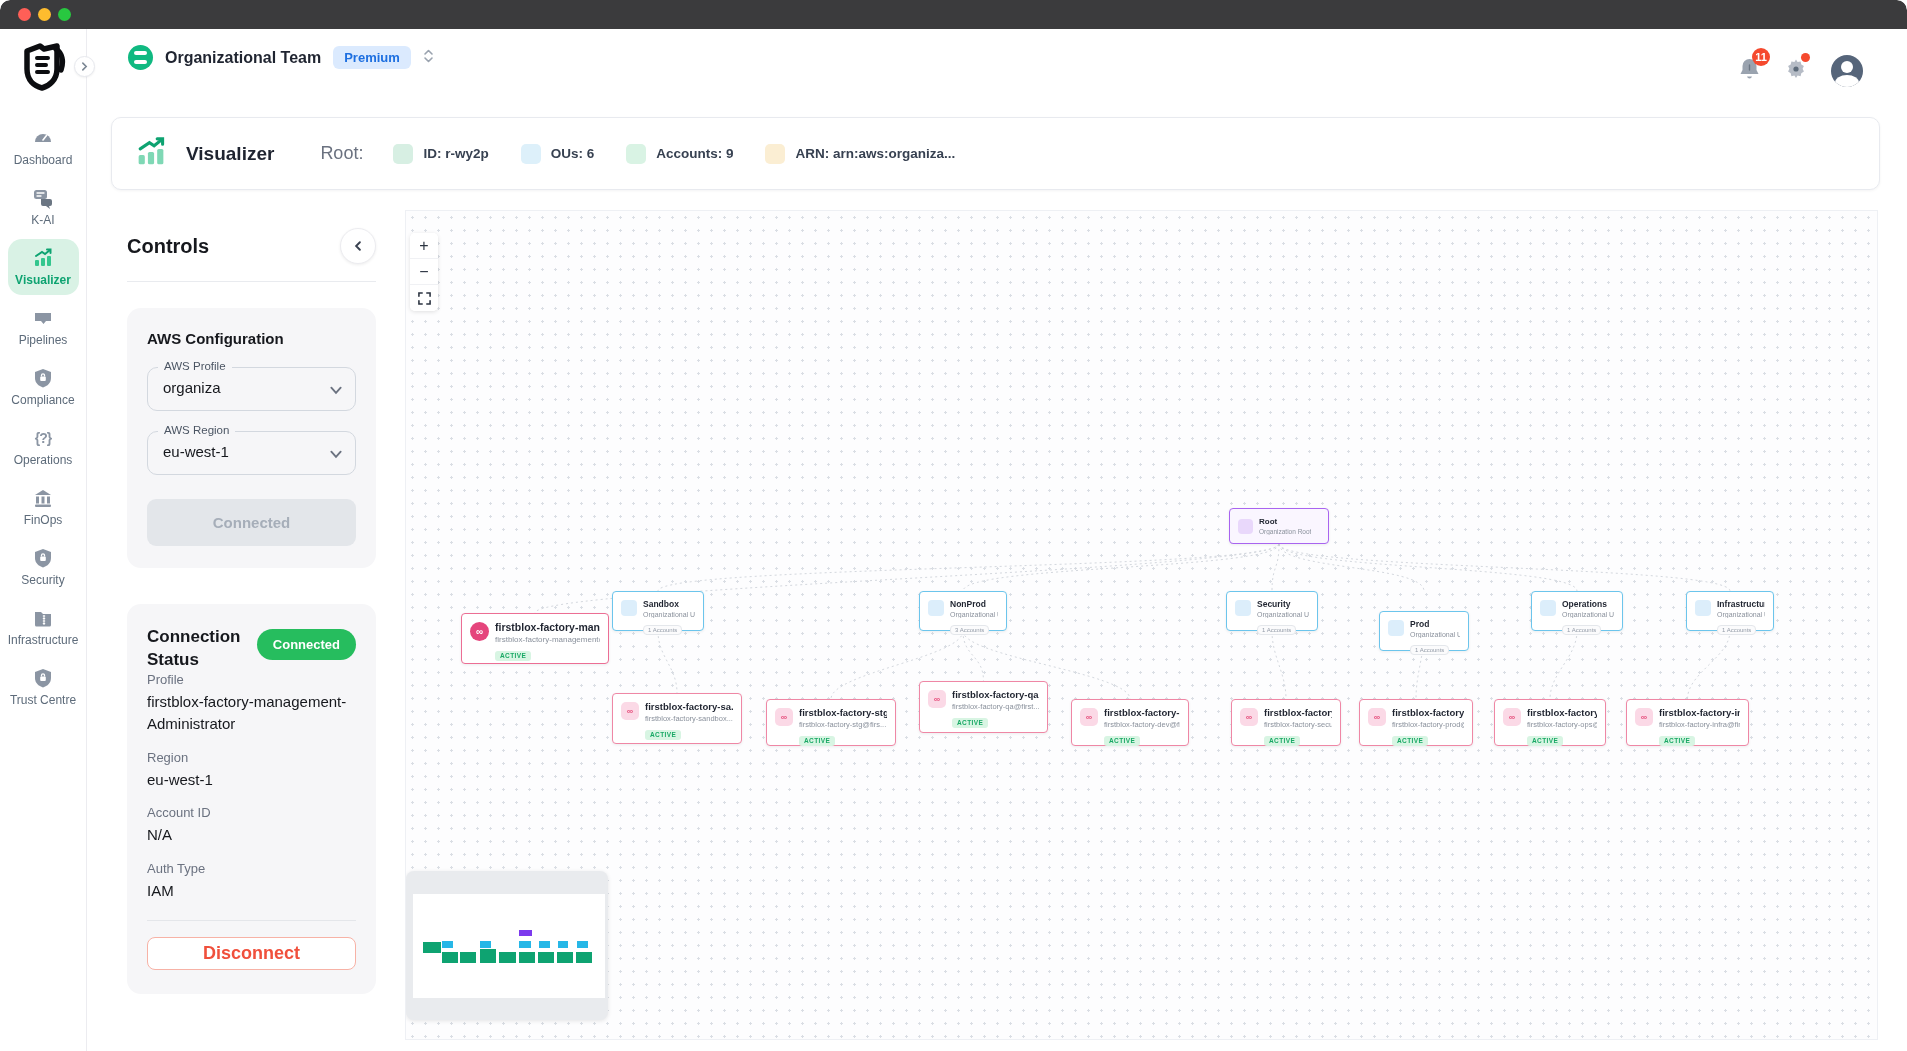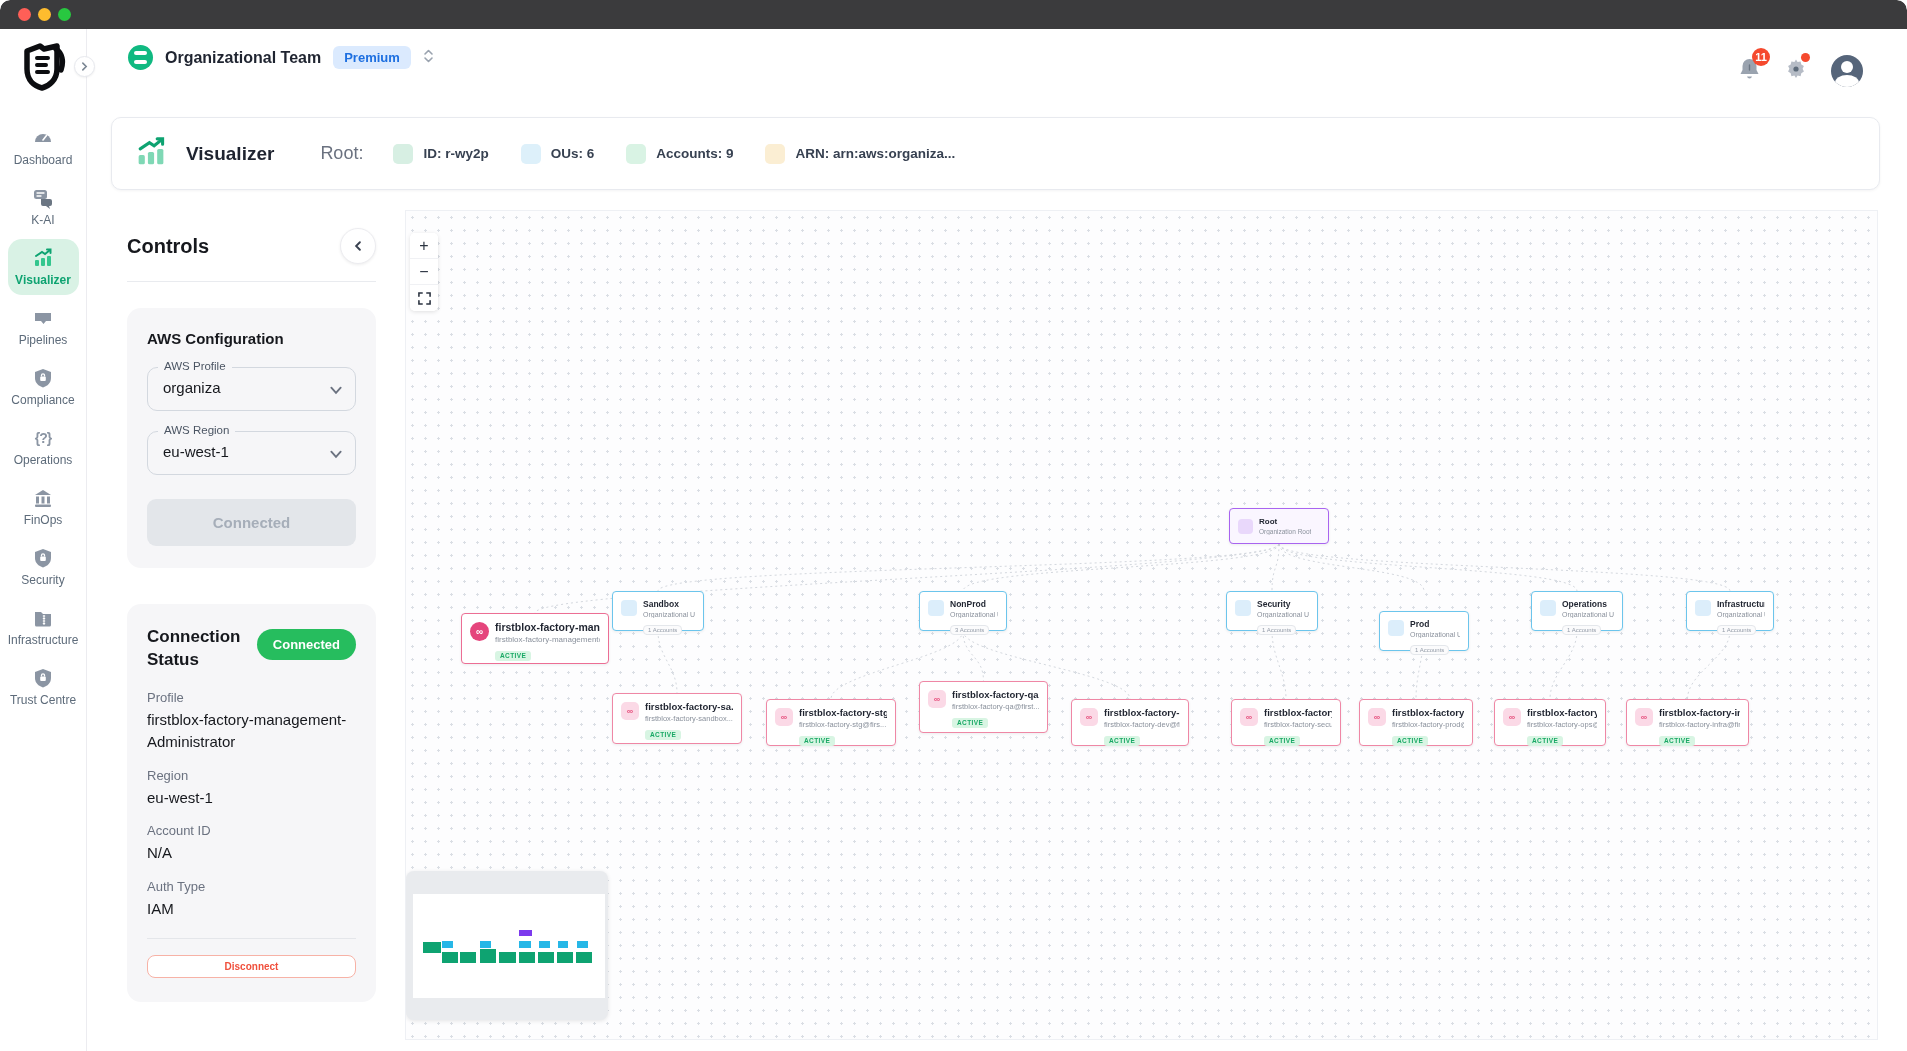--- a/index.html
+++ b/index.html
@@ -57,28 +57,28 @@
   .controls-divider { margin-top:17px; border-top:1px solid #e9ebef; }
   .card { background:#f6f6f8; border-radius:14px; padding:22px 20px; }
   .card1 { margin-top:26px; }
   .card-h { font-size:15px; font-weight:700; color:#16181d; margin-bottom:20px; }
   .select-field { position:relative; height:44px; border:1px solid #d3d8df; border-radius:10px; margin-bottom:20px; cursor:pointer; }
   .select-field .flabel { position:absolute; top:-8px; left:10px; background:#f6f6f8; padding:0 6px; font-size:11.5px; color:#4b5563; }
   .select-field .fvalue { position:absolute; left:15px; top:11px; font-size:15px; color:#16181d; }
   .select-field .fchev { position:absolute; right:12px; top:15px; color:#6b7280; }
   .btn-connected { width:100%; height:47px; border:none; border-radius:9px; background:#e3e6ea; color:#a6aeb9; font-size:15px; font-weight:700; font-family:inherit; margin-top:4px; }
   .card2 { margin-top:36px; padding-bottom:24px; }
-  .cs-head { display:flex; justify-content:space-between; align-items:flex-start; margin-bottom:18px; }
+  .cs-head { display:flex; justify-content:space-between; align-items:flex-start; }
   .cs-title { font-size:17px; font-weight:700; color:#16181d; width:110px; line-height:1.35; }
   .pill-connected { background:#26bd5e; color:#fff; font-size:13px; font-weight:700; border-radius:999px; padding:8px 16px; margin-top:3px; }
   .kv { margin-bottom:14px; }
   .kv .k { font-size:13px; color:#6b7280; margin-bottom:4px; }
   .kv .v { font-size:15px; color:#16181d; line-height:1.5; word-break:break-word; }
   .cs-divider { border-top:1px solid #e4e6ea; margin:18px 0 16px; }
-  .btn-disconnect { width:100%; height:23px; background:#fff; border:1px solid #f7b2a6; border-radius:8px; color:#f0503c; font-size:10px; font-weight:700; font-family:inherit; cursor:pointer; }
+  .btn-disconnect { width:100%; height:33px; background:#fff; border:1px solid #f7b2a6; border-radius:8px; color:#f0503c; font-size:18px; font-weight:700; font-family:inherit; cursor:pointer; }
 
   
   .canvas { position:absolute; left:405px; top:210px; width:1473px; height:830px; background:#fdfdfe; border:1px solid #eef0f4;
     background-image:radial-gradient(#dadee4 1.1px, transparent 1.1px); background-size:13px 13px; overflow:hidden; }
   .edges { position:absolute; left:0; top:0; }
 
   .node { position:absolute; background:#fff; border-radius:4px; display:flex; align-items:flex-start; padding:7px 8px; gap:6px; cursor:pointer; box-shadow:0 1px 3px rgba(16,24,40,.07); }
   .node .nt { font-weight:700; color:#1f2430; white-space:nowrap; overflow:hidden; }
   .node .ns { color:#8a919c; white-space:nowrap; overflow:hidden; margin-top:2px; }
   .node-root { border:1.5px solid #a964f0; background:#faf6ff; align-items:center; }

